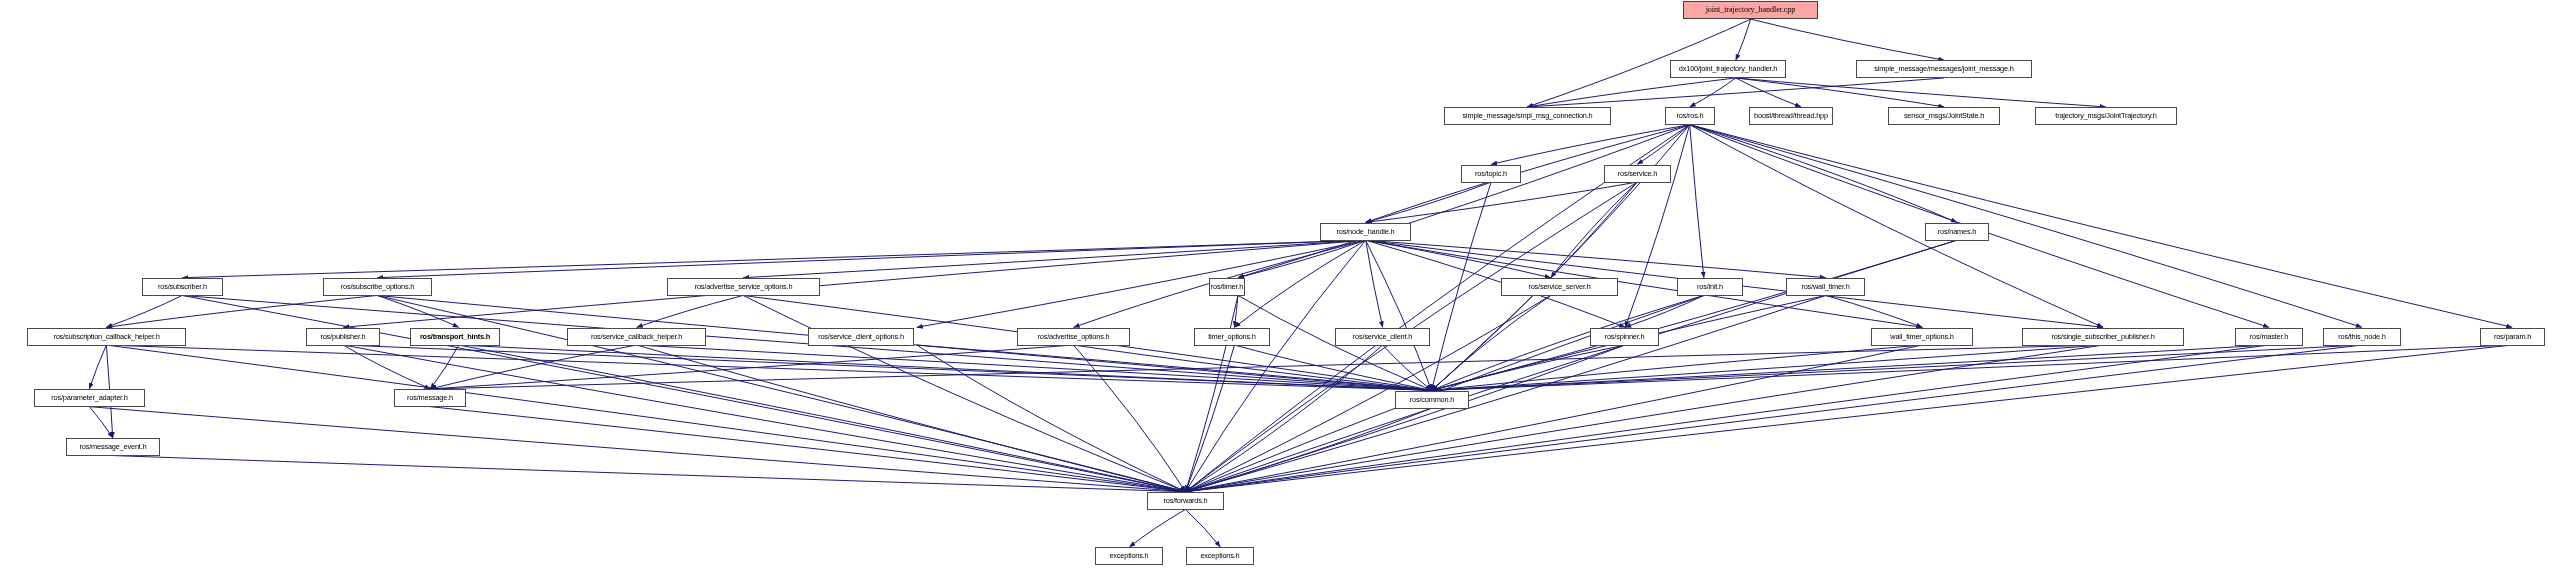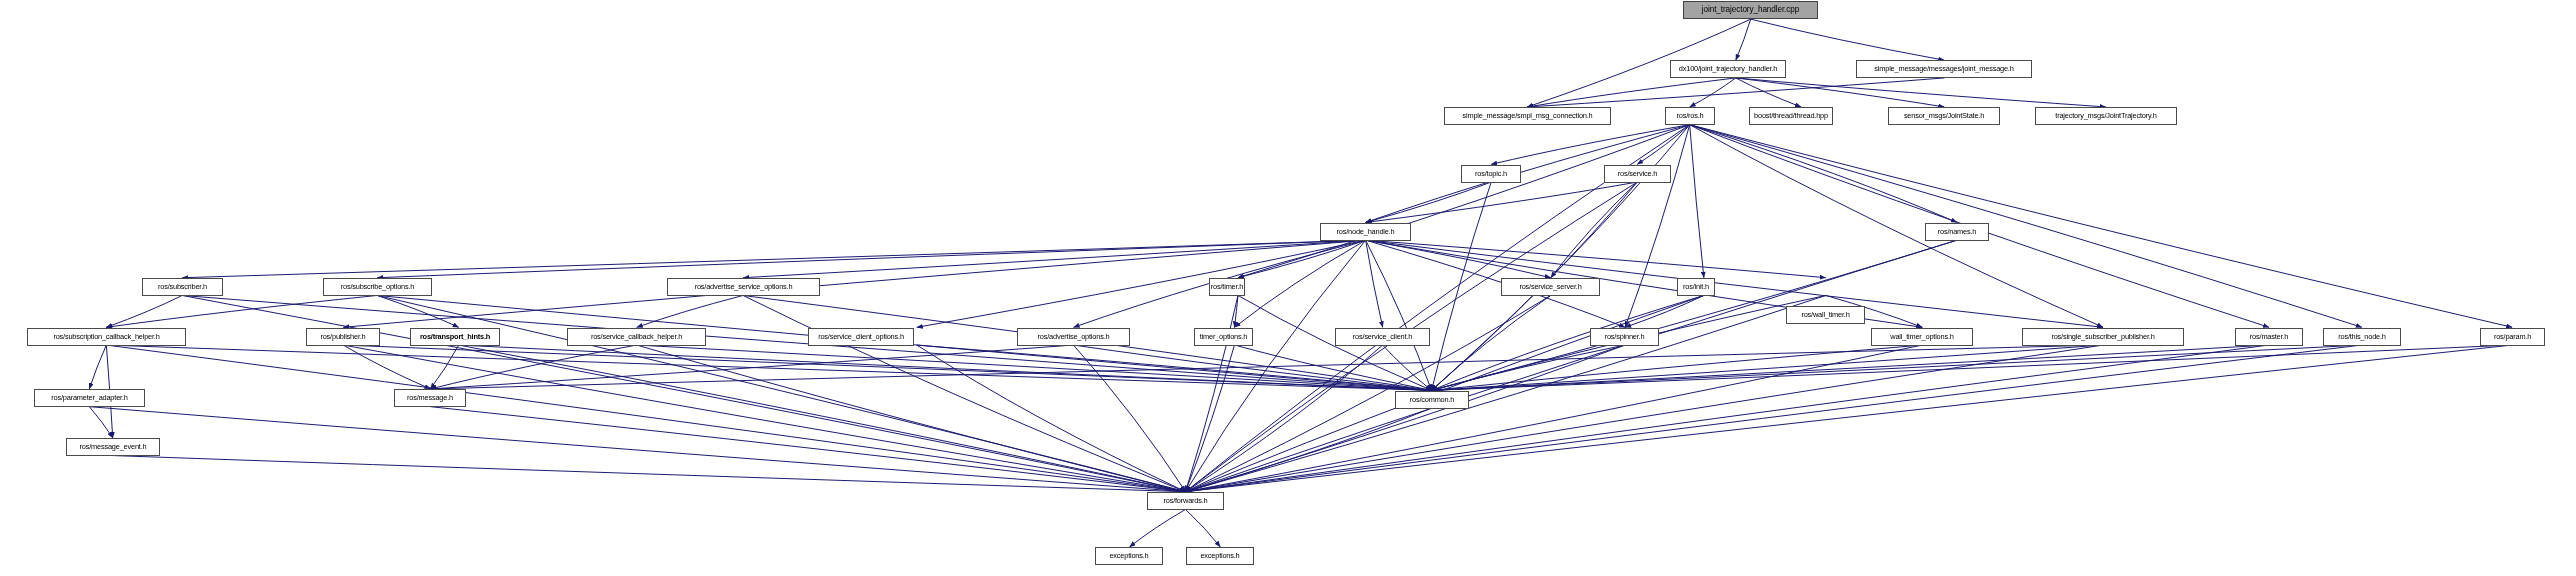--- a/index.html
+++ b/index.html
@@ -23,22 +23,23 @@
     border:0.7px solid #4a4a4a;
     background:#ffffff;
     color:#000000;
     font-size:8.9px;
     line-height:8.5px;
     white-space:nowrap;
     padding:0 4.3px;
     letter-spacing:-0.1px;
   }
   .node.root{
-    background:#a3a3a3;
+    background:#fca5a5;
     border:0.7px solid #404040;
+    font-family:Liberation Serif, serif;
   }
   .node.small{font-size:8.2px;}
   .node.tiny{font-size:7.4px;letter-spacing:-0.2px;}
 </style>
 </head>
 <body>
 
 <div id="graph-root">
   <svg id="edge-layer" viewBox="0 0 3633 813" preserveAspectRatio="none" xmlns="http://www.w3.org/2000/svg">
     <defs>
@@ -168,30 +169,30 @@
       <div class="node tiny" style="left: 1888px; top: 107px; width: 112px;">sensor_msgs/JointState.h</div>
       <div class="node tiny" style="left: 2035px; top: 107px; width: 142px;">trajectory_msgs/JointTrajectory.h</div>
       <div class="node tiny" style="left: 1461px; top: 165px; width: 60px;">ros/topic.h</div>
       <div class="node tiny" style="left: 1604px; top: 165px; width: 67px;">ros/service.h</div>
       <div class="node tiny" style="left: 1320px; top: 223px; width: 91px;">ros/node_handle.h</div>
       <div class="node tiny" style="left: 1925px; top: 223px; width: 64px;">ros/names.h</div>
       <div class="node tiny" style="left: 142px; top: 278px; width: 81px;">ros/subscriber.h</div>
       <div class="node tiny" style="left: 323px; top: 278px; width: 109px;">ros/subscribe_options.h</div>
       <div class="node tiny" style="left: 667px; top: 278px; width: 153px;">ros/advertise_service_options.h</div>
       <div class="node tiny" style="left: 1209px; top: 278px; width: 36px;">ros/timer.h</div>
-      <div class="node tiny" style="left: 1501px; top: 278px; width: 99px;">ros/service_server.h</div>
-      <div class="node tiny" style="left: 1677px; top: 278px; width: 38px;">ros/init.h</div>
-      <div class="node tiny" style="left: 1786px; top: 278px; width: 79px; margin-top: 28px;">ros/wall_timer.h</div>
+      <div class="node tiny" style="left: 1501px; top: 278px; width: 117px;">ros/service_server.h</div>
+      <div class="node tiny" style="left: 1677px; top: 278px; width: 66px;">ros/init.h</div>
+      <div class="node tiny" style="left: 1786px; top: 278px; width: 79px;">ros/wall_timer.h</div>
       <div class="node tiny" style="left: 27px; top: 328px; width: 159px;">ros/subscription_callback_helper.h</div>
       <div class="node tiny" style="left: 306px; top: 328px; width: 74px;">ros/publisher.h</div>
       <div class="node tiny" style="left: 410px; top: 328px; width: 90px; font-weight: bold;">ros/transport_hints.h</div>
       <div class="node tiny" style="left: 567px; top: 328px; width: 139px;">ros/service_callback_helper.h</div>
       <div class="node tiny" style="left: 808px; top: 328px; width: 106px;">ros/service_client_options.h</div>
       <div class="node tiny" style="left: 1017px; top: 328px; width: 113px;">ros/advertise_options.h</div>
-      <div class="node tiny" style="left: 1194px; top: 328px; width: 59px;">timer_options.h</div>
+      <div class="node tiny" style="left: 1194px; top: 328px; width: 76px;">timer_options.h</div>
       <div class="node tiny" style="left: 1335px; top: 328px; width: 95px;">ros/service_client.h</div>
       <div class="node tiny" style="left: 1590px; top: 328px; width: 69px;">ros/spinner.h</div>
       <div class="node tiny" style="left: 1871px; top: 328px; width: 102px;">wall_timer_options.h</div>
       <div class="node tiny" style="left: 2022px; top: 328px; width: 162px;">ros/single_subscriber_publisher.h</div>
       <div class="node tiny" style="left: 2235px; top: 328px; width: 68px;">ros/master.h</div>
       <div class="node tiny" style="left: 2323px; top: 328px; width: 78px;">ros/this_node.h</div>
       <div class="node tiny" style="left: 2480px; top: 328px; width: 65px;">ros/param.h</div>
       <div class="node tiny" style="left: 34px; top: 389px; width: 111px;">ros/parameter_adapter.h</div>
       <div class="node tiny" style="left: 394px; top: 389px; width: 72px;">ros/message.h</div>
       <div class="node tiny" style="left: 66px; top: 438px; width: 94px;">ros/message_event.h</div>

